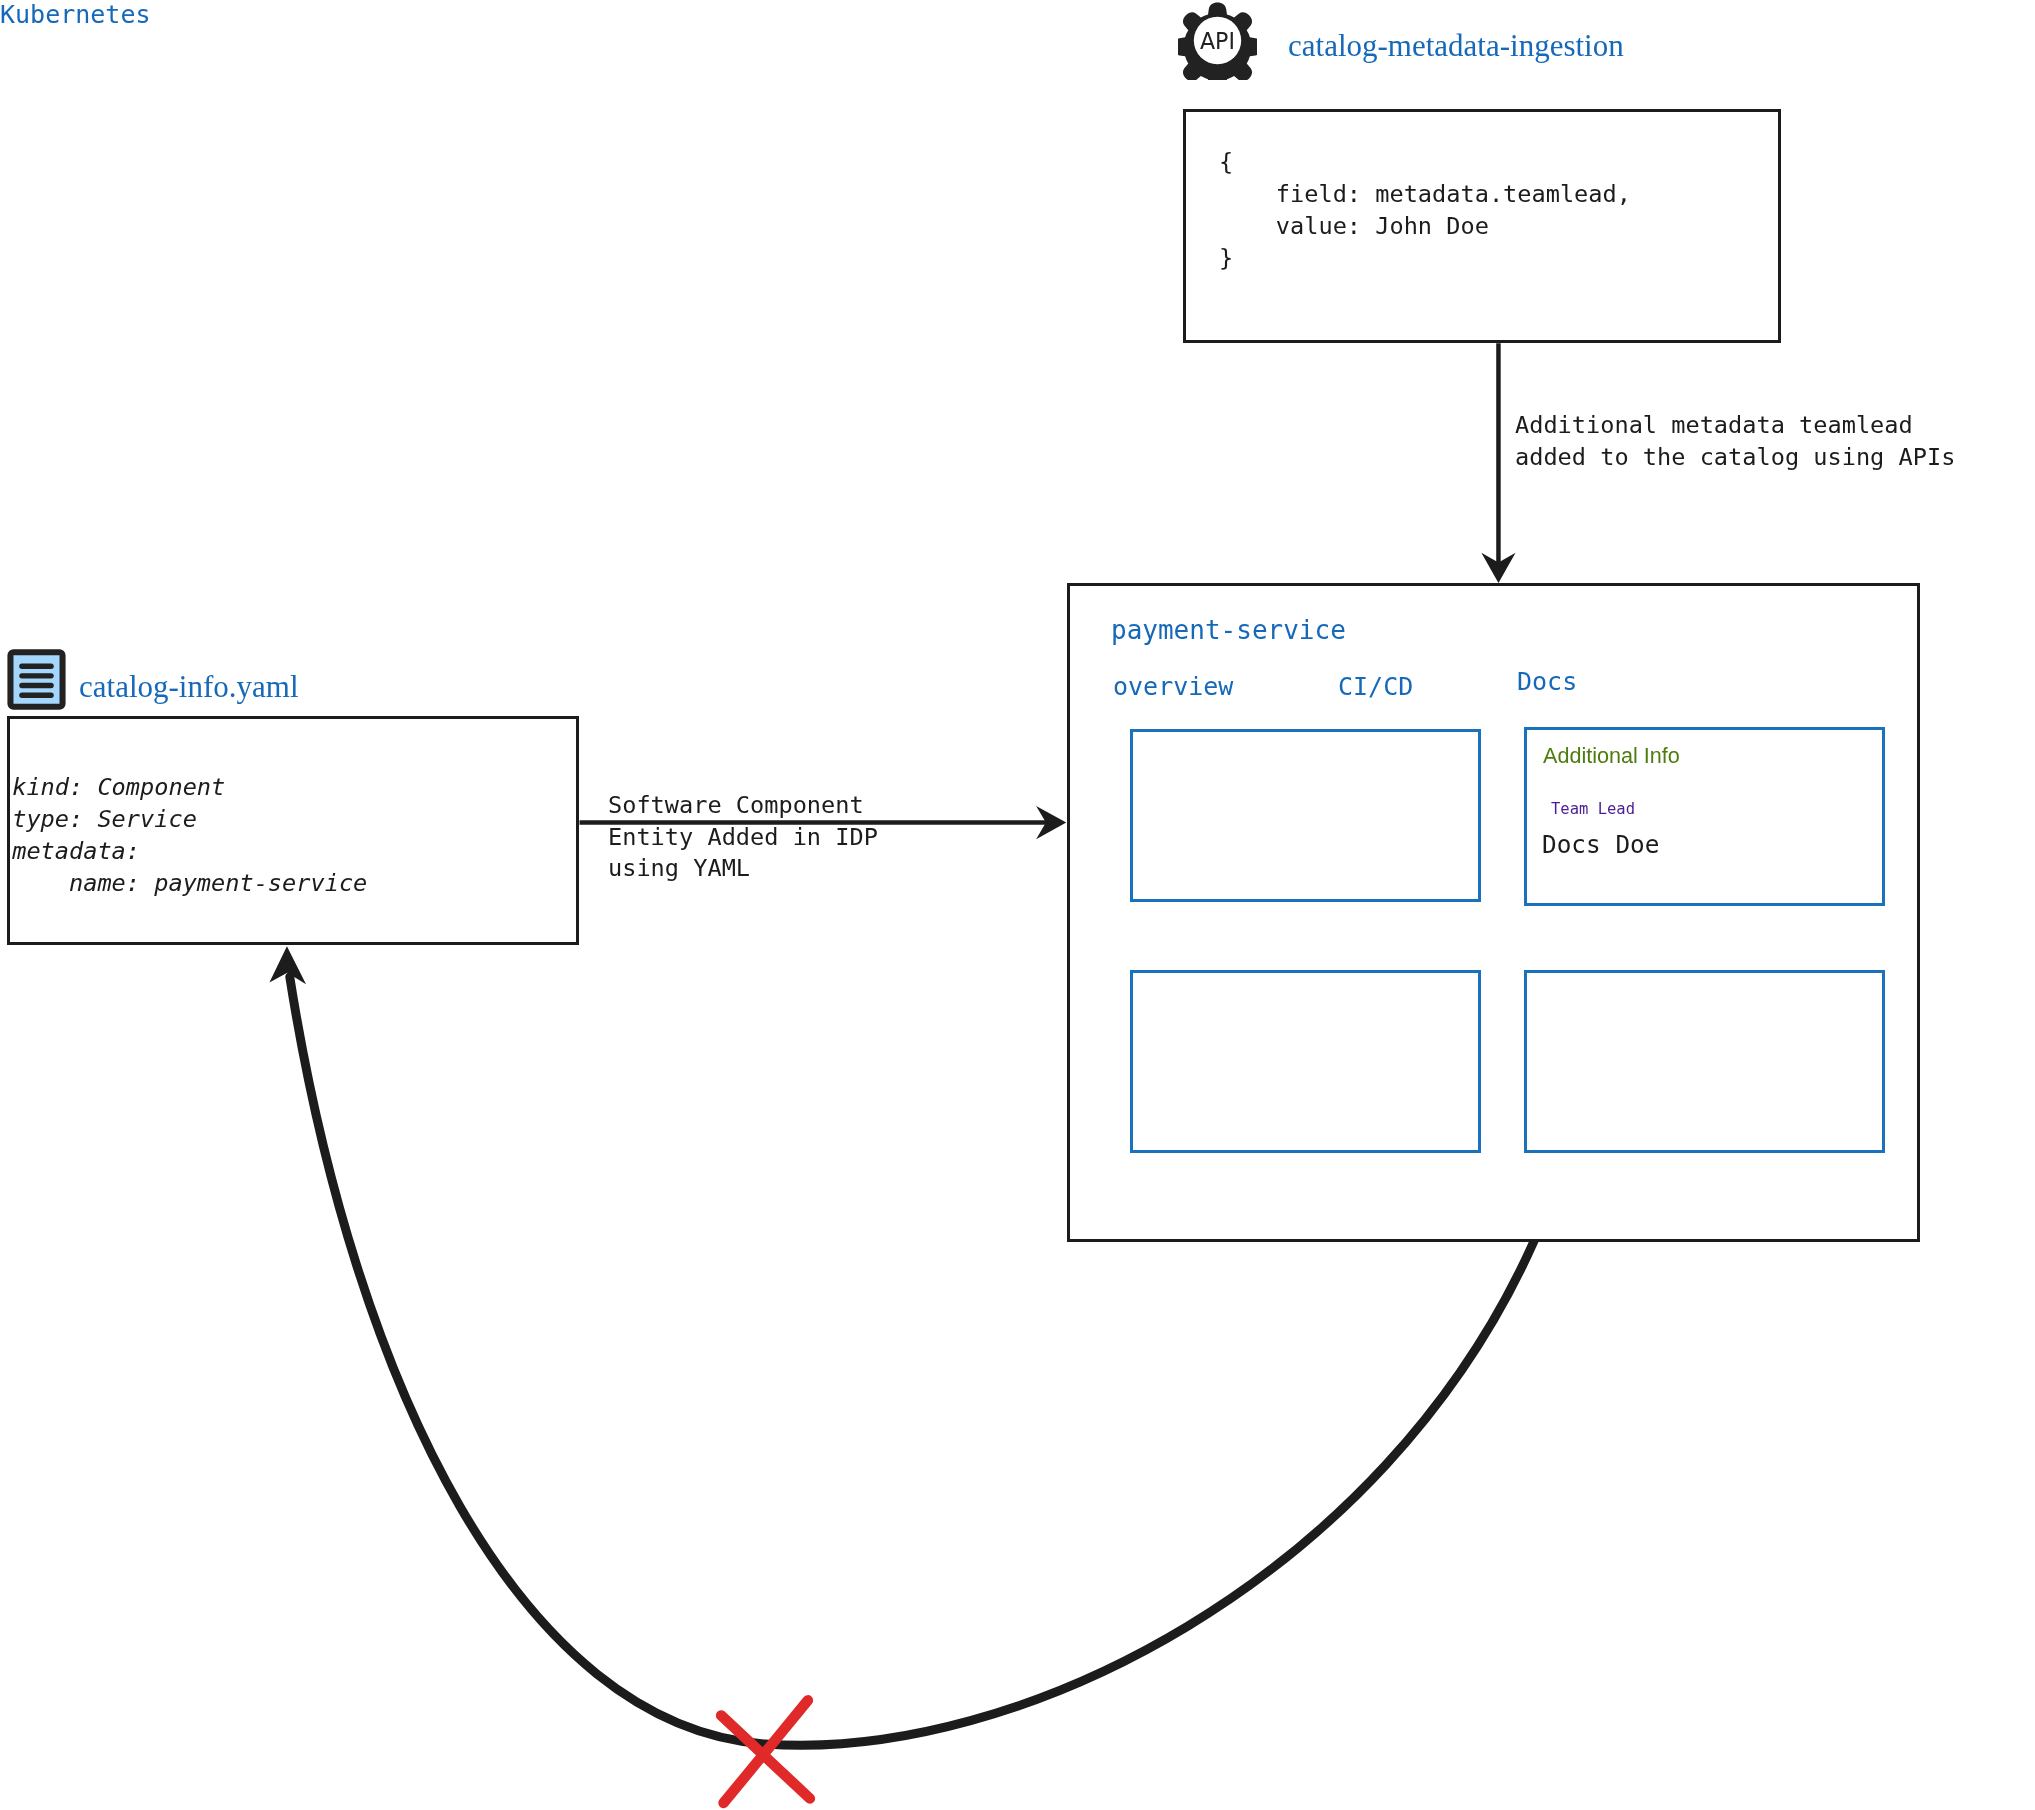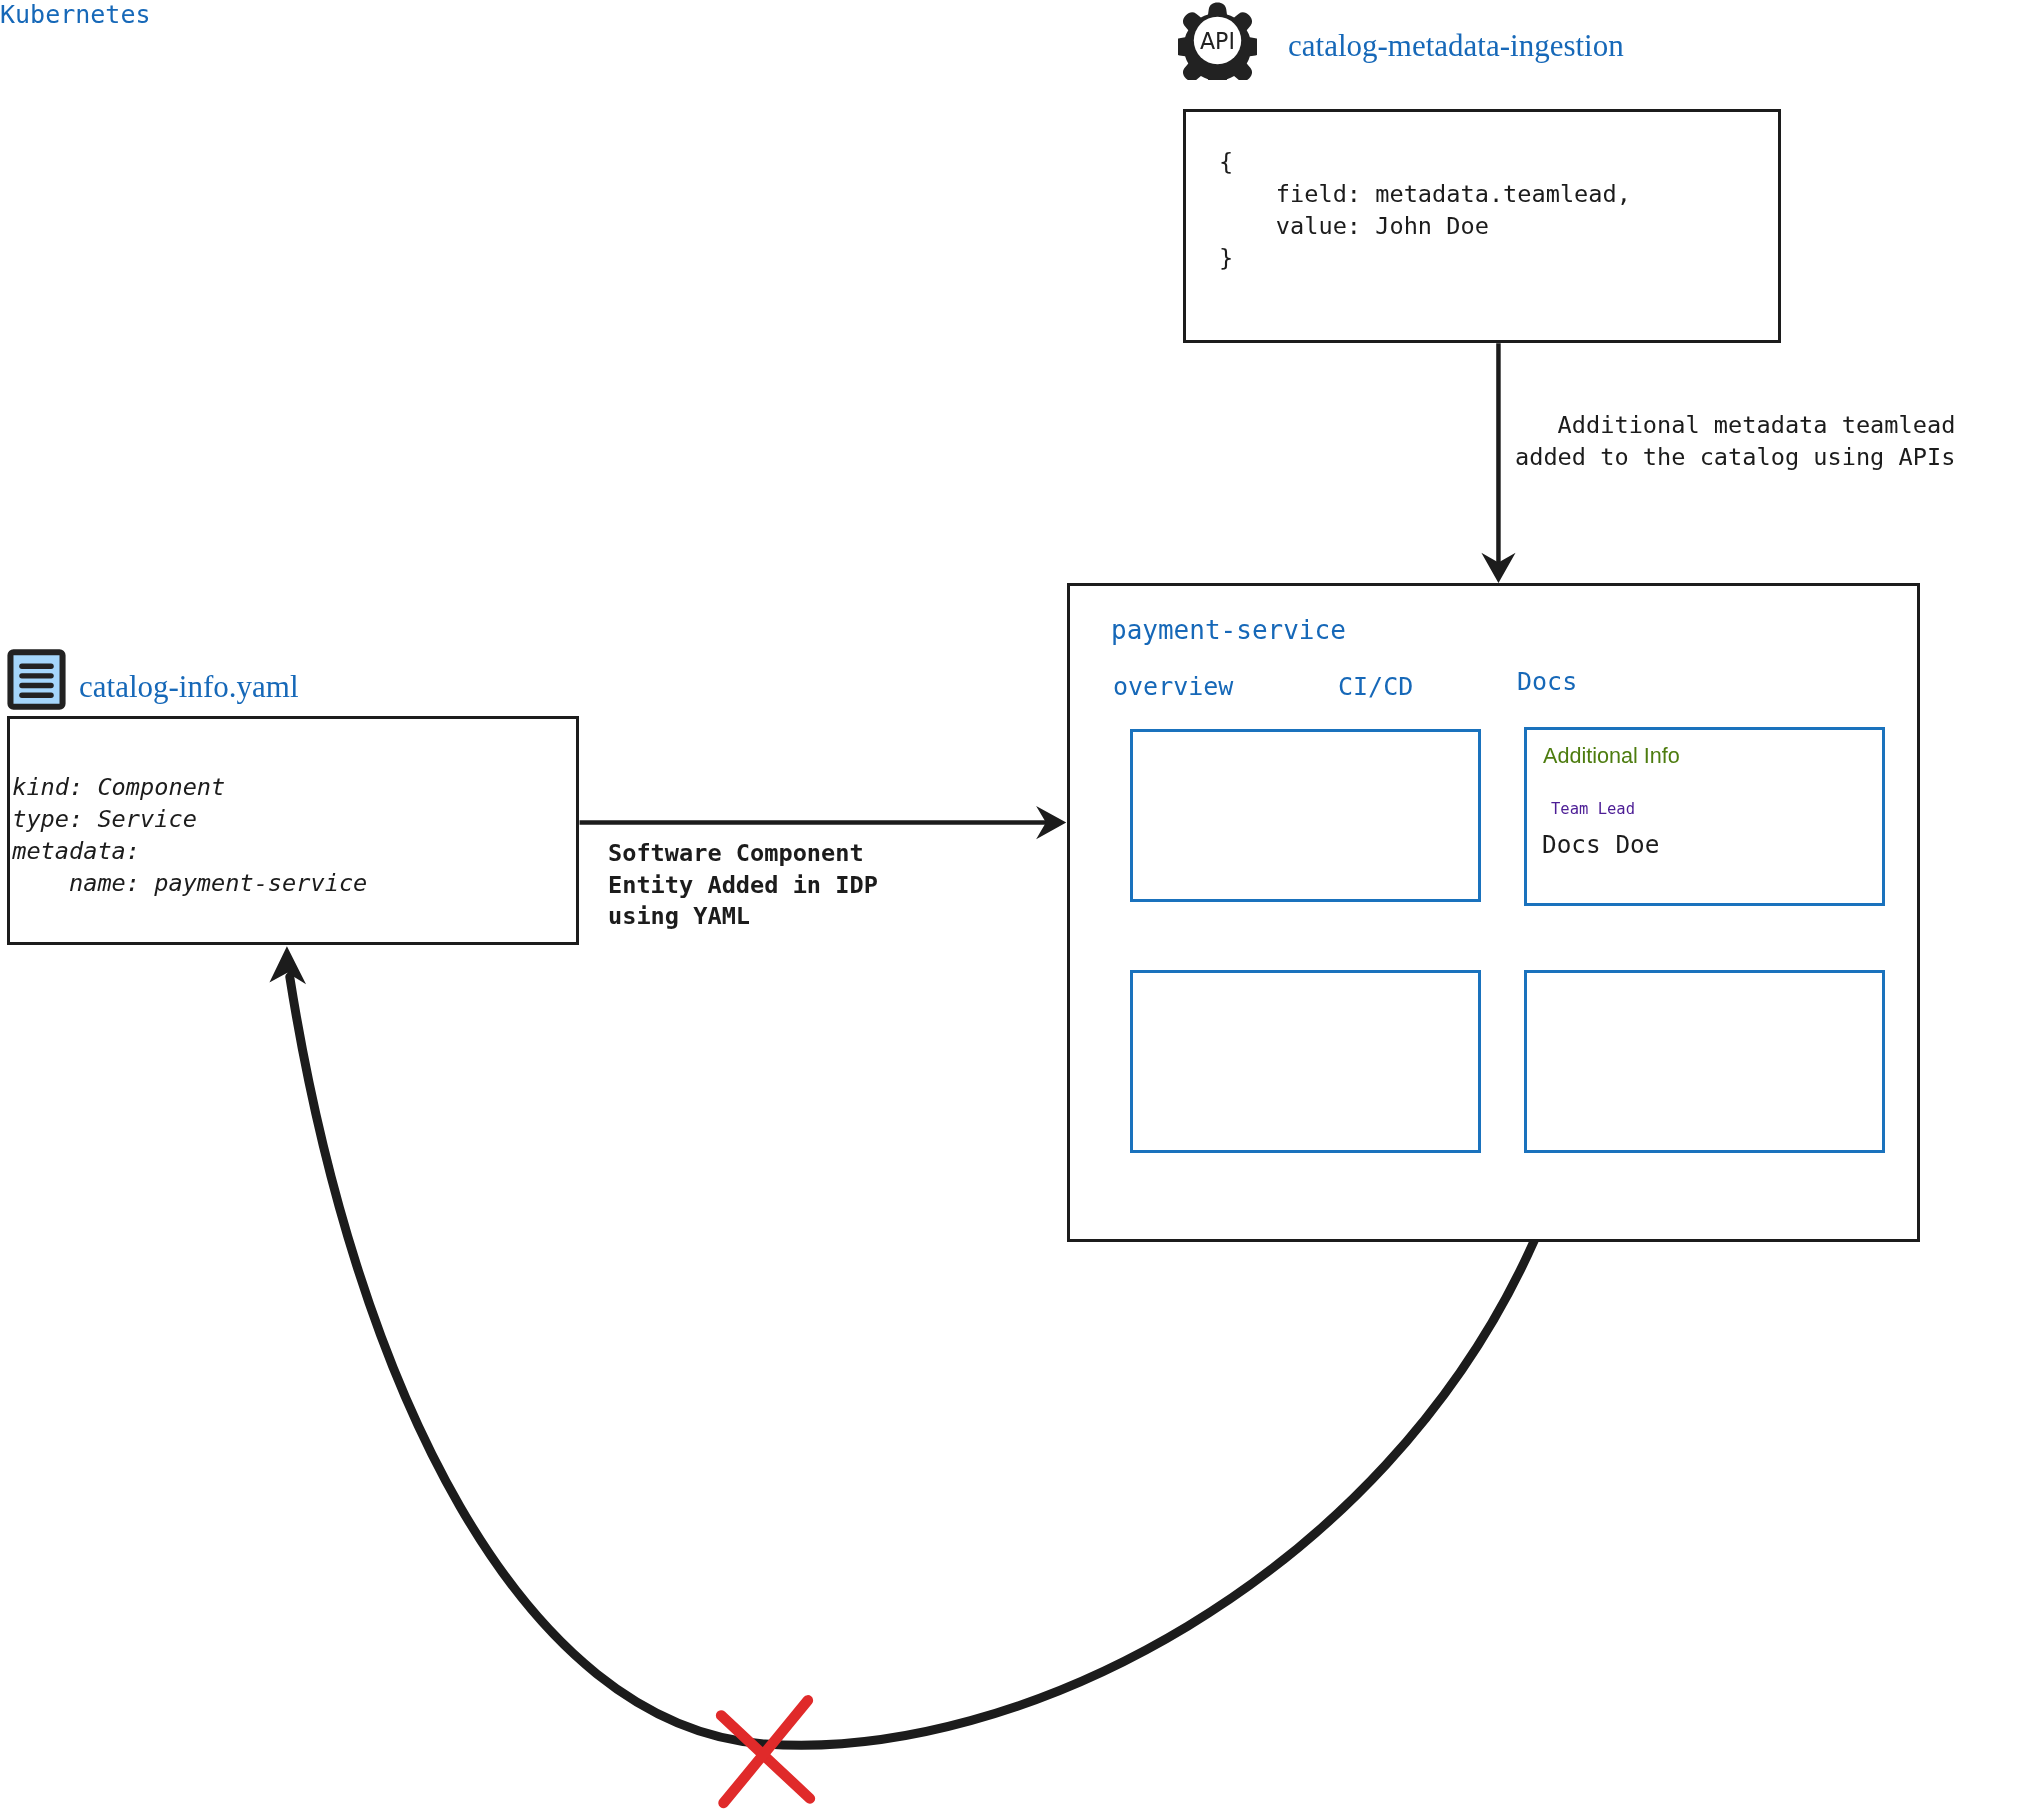--- a/index.html
+++ b/index.html
@@ -27,22 +27,22 @@
 
   
   .code{color:#1c1c1c;font-size:23.6px;line-height:1.35;white-space:pre;
         font-family:"DejaVu Sans Mono",monospace;}
   #json-code{left:1219px;top:147px;}
   #yaml-code{left:12.2px;top:772px;font-style:italic;}
 
   
   .arrow-label{color:#1c1c1c;font-size:23.6px;line-height:1.34;white-space:pre;
                font-family:"DejaVu Sans Mono",monospace;}
-  #api-arrow-label{left:1515px;top:410px;text-align:right;}
-  #yaml-arrow-label{left:608px;top:838px;font-weight:bold;}
+  #api-arrow-label{left:1515px;top:410px;}
+  #yaml-arrow-label{left:608px;top:790px;}
 
   
   #warn-text{left:535px;top:1472px;color:#E02A2A;font-size:23px;line-height:1.33;
              white-space:pre;font-family:"DejaVu Sans Mono",monospace;}
 
   
   #panel-title{left:1111px;top:615px;color:#1668B8;font-size:26px;white-space:nowrap;
                font-family:"DejaVu Sans Mono",monospace;}
   .tab{position:absolute;color:#1668B8;font-size:25px;white-space:nowrap;
        font-family:"DejaVu Sans Mono",monospace;}

